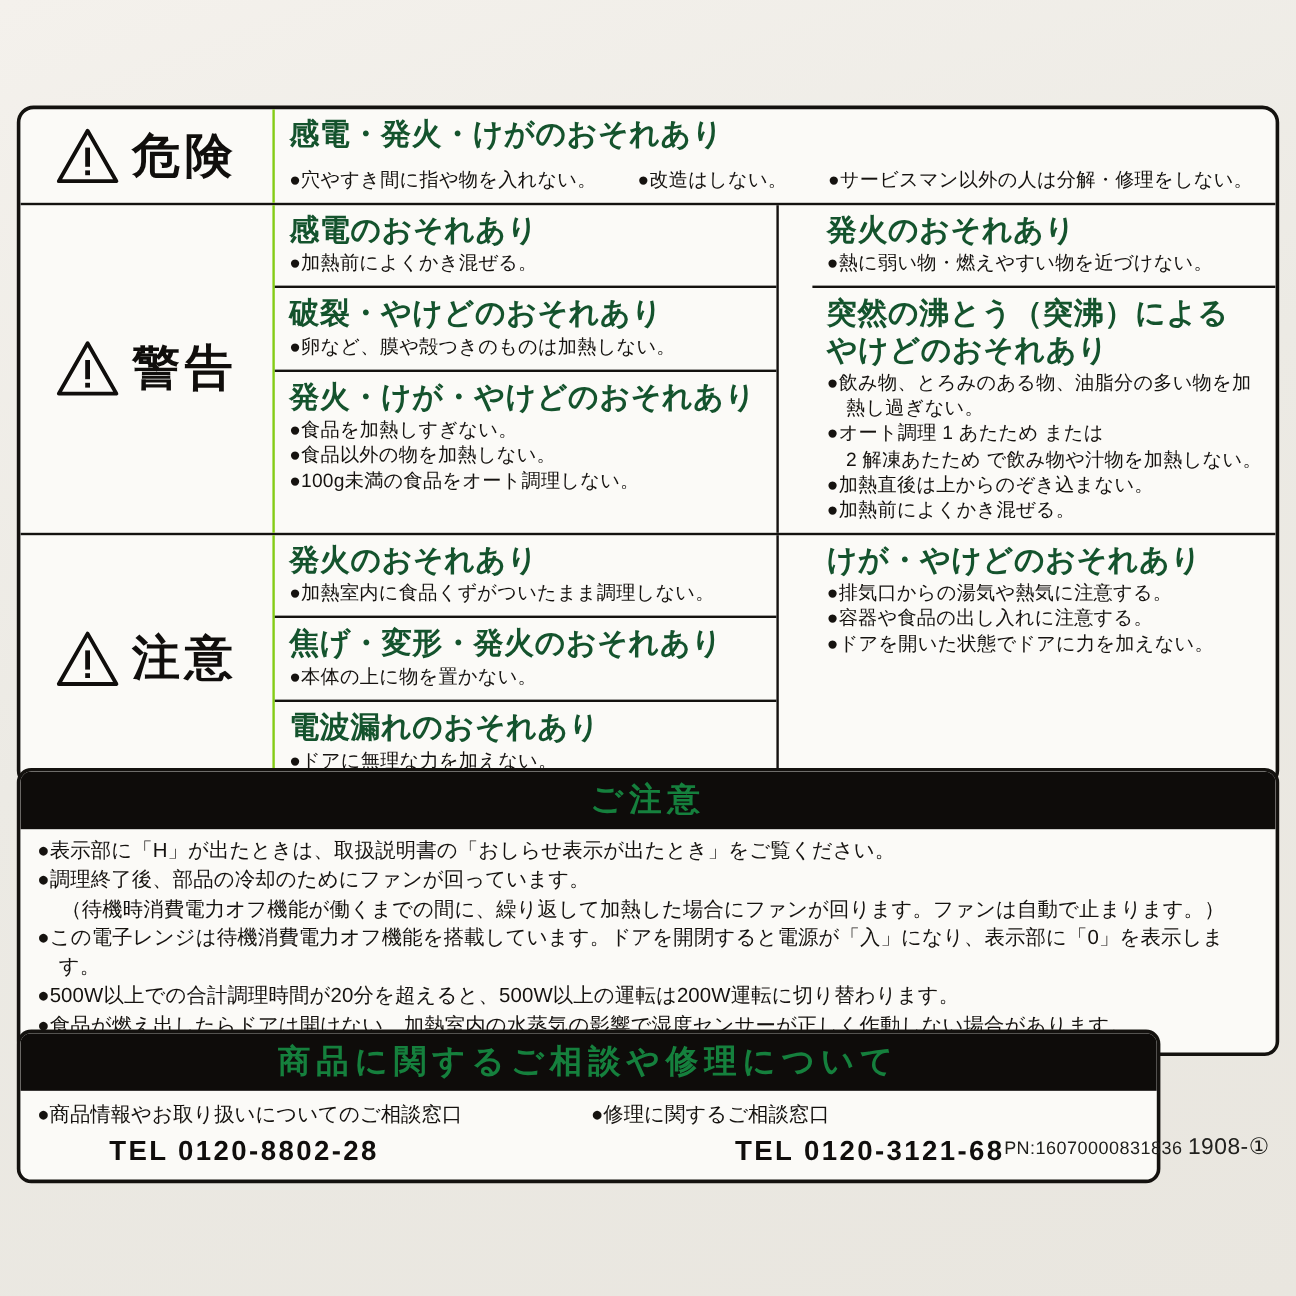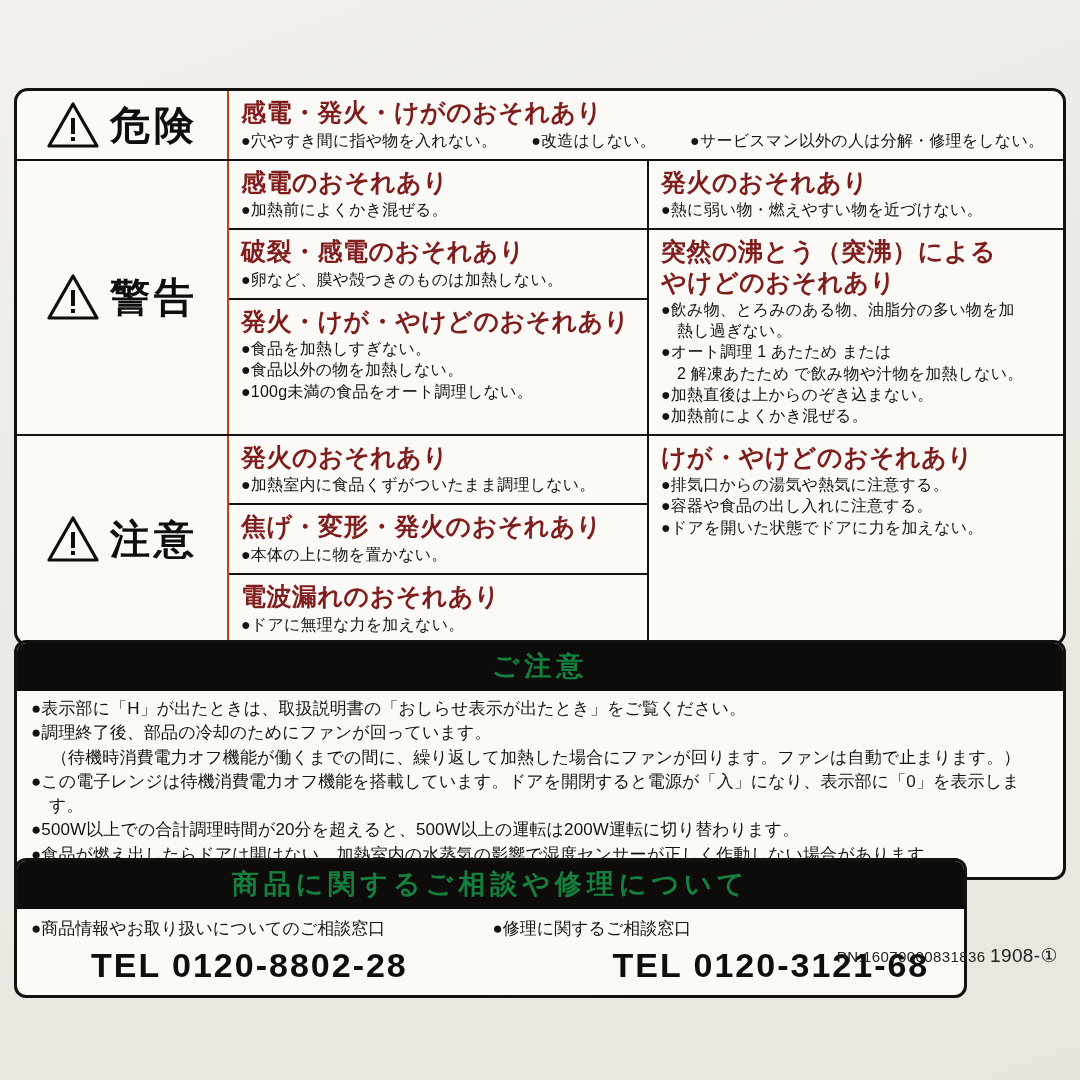--- a/index.html
+++ b/index.html
@@ -34,21 +34,21 @@
   }
   .row {
     display: flex;
     border-bottom: 2px solid #14120f;
   }
   .row:last-child { border-bottom: none; }
 
   .levelcell {
     width: 212px;
     min-width: 212px;
-    border-right: 2px solid #c2410c;
+    border-right: 2px solid #84cc16;
     display: flex;
     align-items: center;
     justify-content: center;
     gap: 10px;
     box-sizing: border-box;
     padding: 6px 20px;
   }
   .tri {
     width: 54px;
     height: 48px;
@@ -64,20 +64,21 @@
     line-height: 1;
   }
 
   .contentcell {
     flex: 1;
     box-sizing: border-box;
   }
   .splitcols {
     display: flex;
     width: 100%;
+    gap: 28px;
   }
   .colL {
     width: 420px;
     min-width: 420px;
     border-right: 2px solid #14120f;
     box-sizing: border-box;
   }
   .colR {
     flex: 1;
     box-sizing: border-box;
@@ -85,21 +86,21 @@
   .block {
     padding: 6px 10px 8px 12px;
     border-bottom: 2px solid #14120f;
     box-sizing: border-box;
   }
   .block:last-child { border-bottom: none; }
 
   .head {
     font-size: 25px;
     font-weight: 700;
-    color: #7f1d1d;
+    color: #14532d;
     line-height: 1.22;
     letter-spacing: 0.5px;
   }
   .bullets {
     margin-top: 2px;
   }
   .bullet {
     font-size: 16px;
     color: #15120f;
     line-height: 1.32;
@@ -108,21 +109,21 @@
     padding-left: 16px;
   }
   .bullet.ind { text-indent: 0; padding-left: 16px; }
 
   
   .dangerrow .contentcell { padding: 6px 10px 8px 12px; }
   .danger-inline {
     display: flex;
     flex-wrap: wrap;
     gap: 6px 34px;
-    margin-top: 2px;
+    margin-top: 12px;
   }
 
   
   .notice {
     position: absolute;
     left: 14px;
     top: 640px;
     width: 1052px;
     background: #fbfaf7;
     border: 3px solid #14120f;
@@ -169,21 +170,21 @@
     padding: 8px 10px 10px 14px;
   }
   .half { width: 50%; box-sizing: border-box; }
   .chead {
     font-size: 17px;
     color: #15120f;
     text-indent: -18px;
     padding-left: 18px;
   }
   .tel {
-    font-size: 34px;
+    font-size: 23px;
     font-weight: 700;
     letter-spacing: 2px;
     color: #100e0c;
     margin-top: 6px;
     padding-left: 60px;
   }
   .tel.right { padding-left: 120px; }
 
   .pn {
     position: absolute;
@@ -239,21 +240,21 @@
           <div class="colL">
 
             <div class="block">
               <div class="head">感電のおそれあり</div>
               <div class="bullets">
                 <div class="bullet">●加熱前によくかき混ぜる。</div>
               </div>
             </div>
 
             <div class="block">
-              <div class="head">破裂・感電のおそれあり</div>
+              <div class="head">破裂・やけどのおそれあり</div>
               <div class="bullets">
                 <div class="bullet">●卵など、膜や殻つきのものは加熱しない。</div>
               </div>
             </div>
 
             <div class="block">
               <div class="head">発火・けが・やけどのおそれあり</div>
               <div class="bullets">
                 <div class="bullet">●食品を加熱しすぎない。</div>
                 <div class="bullet">●食品以外の物を加熱しない。</div>

